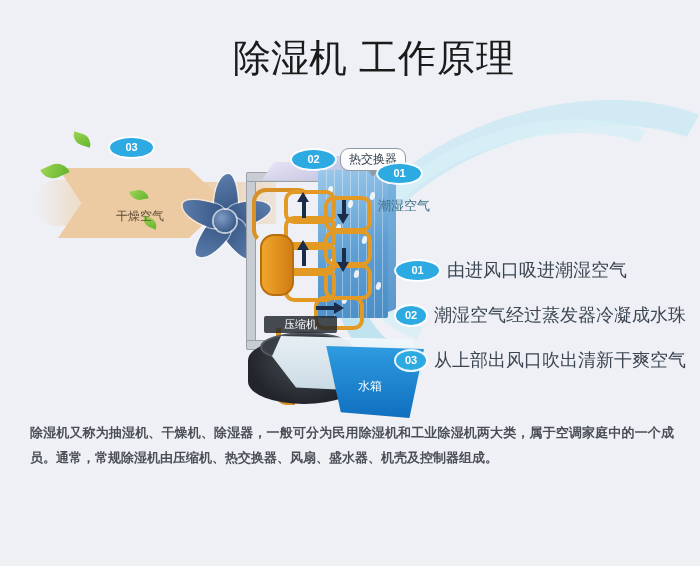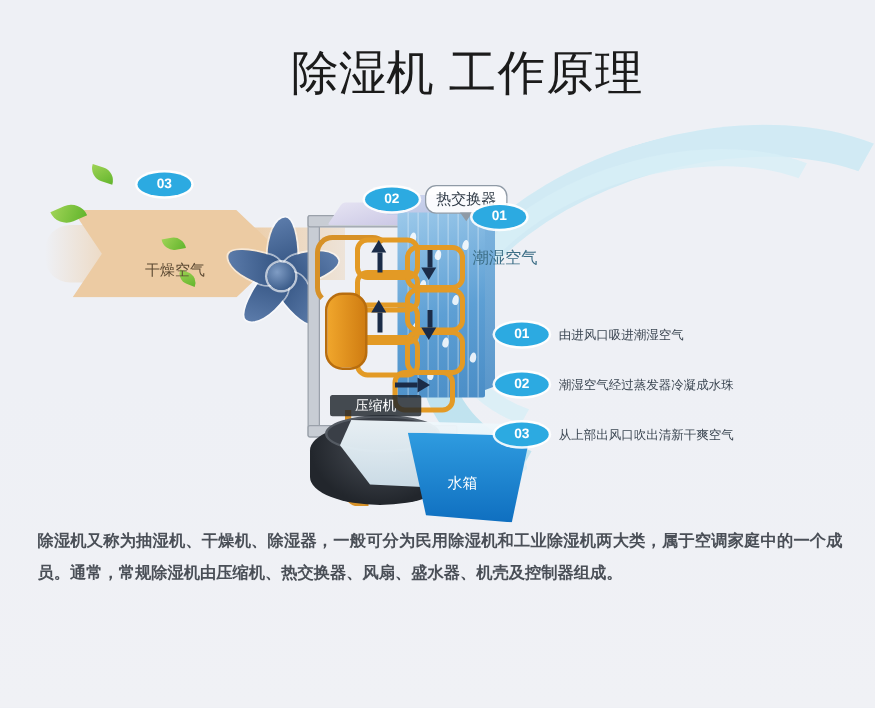--- a/index.html
+++ b/index.html
@@ -408,21 +408,21 @@
     top: 258px;
     width: 290px;
   }
   .step {
     display: flex;
     align-items: center;
     gap: 8px;
     margin-bottom: 21px;
   }
   .step-text {
-    font-size: 10px;
+    font-size: 18px;
     color: #3b4652;
     white-space: nowrap;
   }
 
   
   .body-copy {
     position: absolute;
     left: 30px;
     top: 420px;
     width: 644px;

